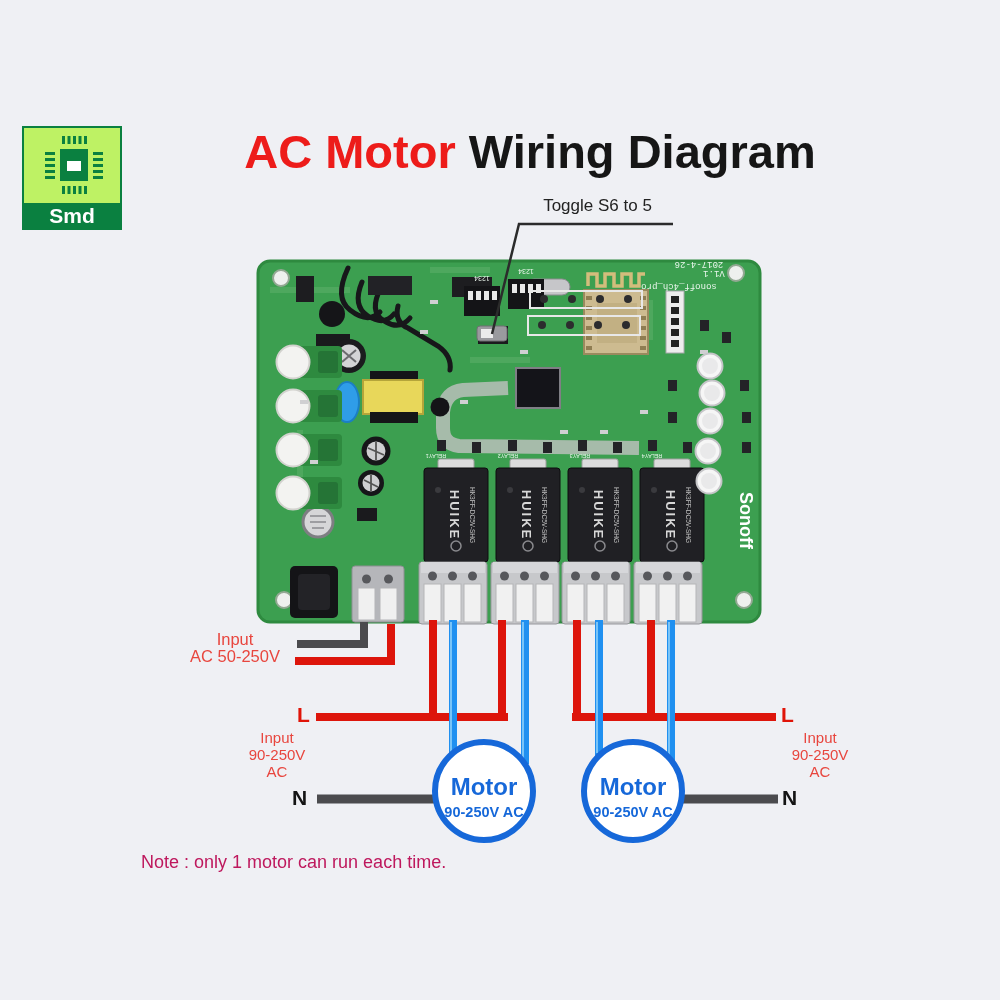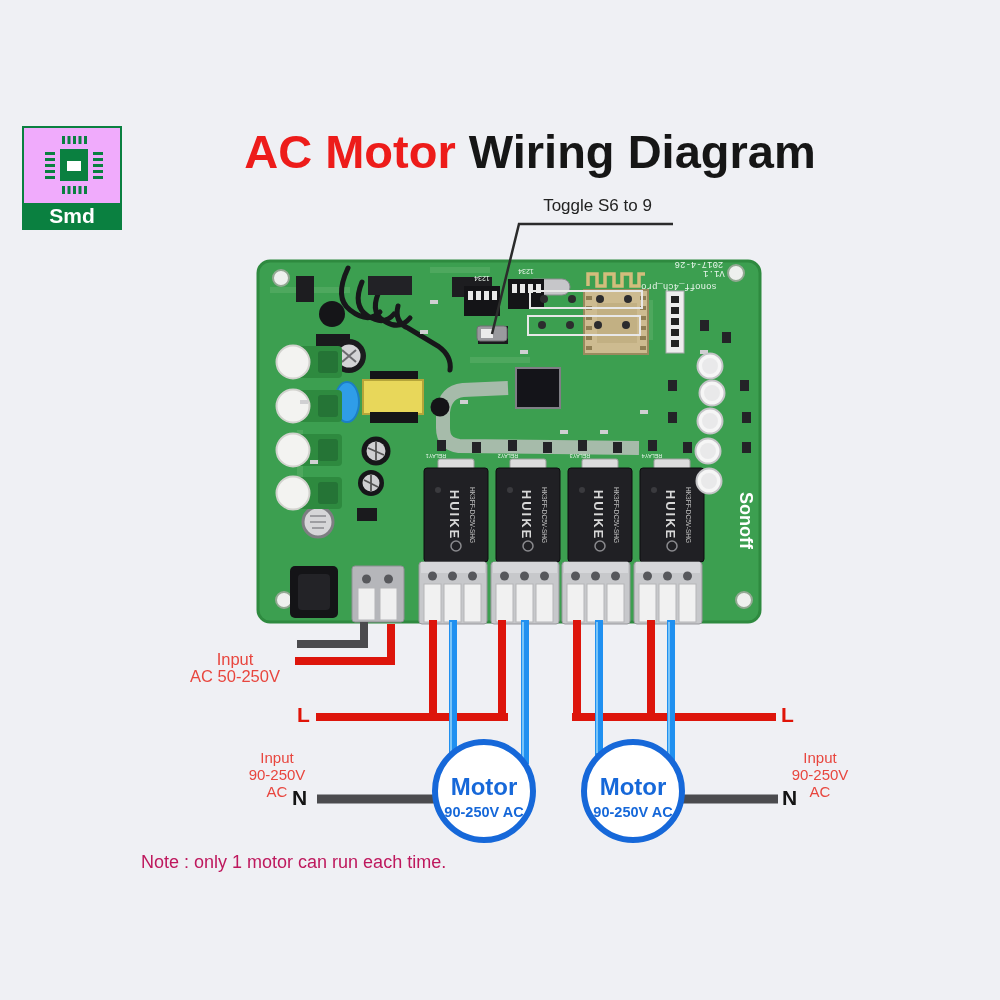--- a/index.html
+++ b/index.html
@@ -3,30 +3,30 @@
 <meta charset="utf-8">
 <style>
   html,body{margin:0;padding:0;}
   .page{position:relative;width:1000px;height:1000px;background:#eff0f4;overflow:hidden;
         font-family:"Liberation Sans", sans-serif;}
   
   .title{position:absolute;top:124px;left:60px;width:940px;text-align:center;
          font-size:47px;font-weight:bold;color:#161616;letter-spacing:0px;}
   .title .accent{color:#ed1c1a;}
   
-  .logo{position:absolute;left:22px;top:126px;width:100px;height:104px;background:#f0abfc;
+  .logo{position:absolute;left:22px;top:126px;width:100px;height:104px;background:#bef264;
         border:2px solid #0a8040;box-sizing:border-box;}
   .logo-band{position:absolute;left:-2px;right:-2px;bottom:-2px;height:27px;background:#0a8040;
              color:#fff;text-align:center;font-weight:bold;font-size:21px;line-height:26px;}
   .logo-chip{position:absolute;left:18px;top:6px;}
   
   .callout{position:absolute;left:515px;top:196px;width:165px;text-align:center;
            font-size:17px;color:#222;}
   
-  .lbl{position:absolute;text-align:center;line-height:17px;margin-top:20px;}
+  .lbl{position:absolute;text-align:center;line-height:17px;}
   .red{color:#e8463e;}
   .input-top{left:172px;top:631px;width:126px;font-size:16.5px;}
   .input-left{left:227px;top:729px;width:100px;font-size:15px;}
   .input-right{left:770px;top:729px;width:100px;font-size:15px;}
   .ln{position:absolute;font-size:21px;font-weight:bold;}
   .l-col{color:#e01408;}
   .n-col{color:#141414;}
   .l-left{left:297px;top:703px;}
   .n-left{left:292px;top:786px;}
   .l-right{left:781px;top:703px;}
@@ -64,21 +64,21 @@
           <rect x="51" y="36" width="10" height="3"></rect>
           <rect x="51" y="42" width="10" height="3"></rect>
       </g>
       <rect x="25" y="27" width="14" height="10" fill="#ffffff"></rect>
     </svg>
     <div class="logo-band">Smd</div>
   </div>
 
   <div class="title"><span class="accent">AC Motor</span><span> Wiring Diagram</span></div>
 
-  <div class="callout">Toggle S6 to 9</div>
+  <div class="callout">Toggle S6 to 5</div>
 
   <svg id="scene" width="1000" height="1000" viewBox="0 0 1000 1000">
 
     <g id="board">
       <rect x="258" y="261" width="502" height="361" rx="12" fill="#3c9f50" stroke="#2e8a3f" stroke-width="3"></rect>
       <path d="M443,410 v18 q0,16 16,18 l180,2" stroke="#b9c0ba" stroke-width="14" fill="none" opacity="0.85"></path>
       <path d="M443,412 q2,-20 20,-22 l45,-2" stroke="#b9c0ba" stroke-width="14" fill="none" opacity="0.85"></path>
       <path d="M270,290 h80 M430,270 h60 M300,430 v60 M650,300 v40 M470,360 h60" stroke="#55ad64" stroke-width="6" fill="none" opacity="0.7"></path>
 
       <g fill="#eef0ee" stroke="#93a893" stroke-width="2">

